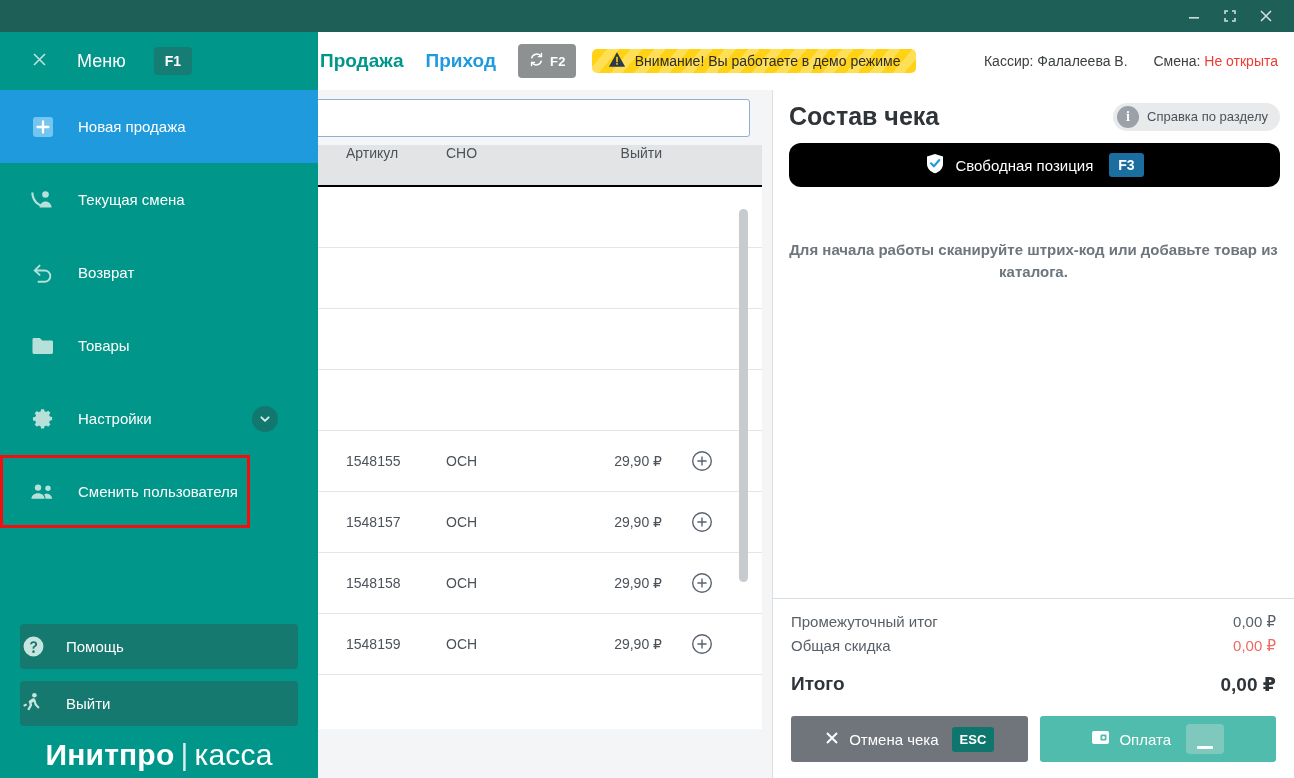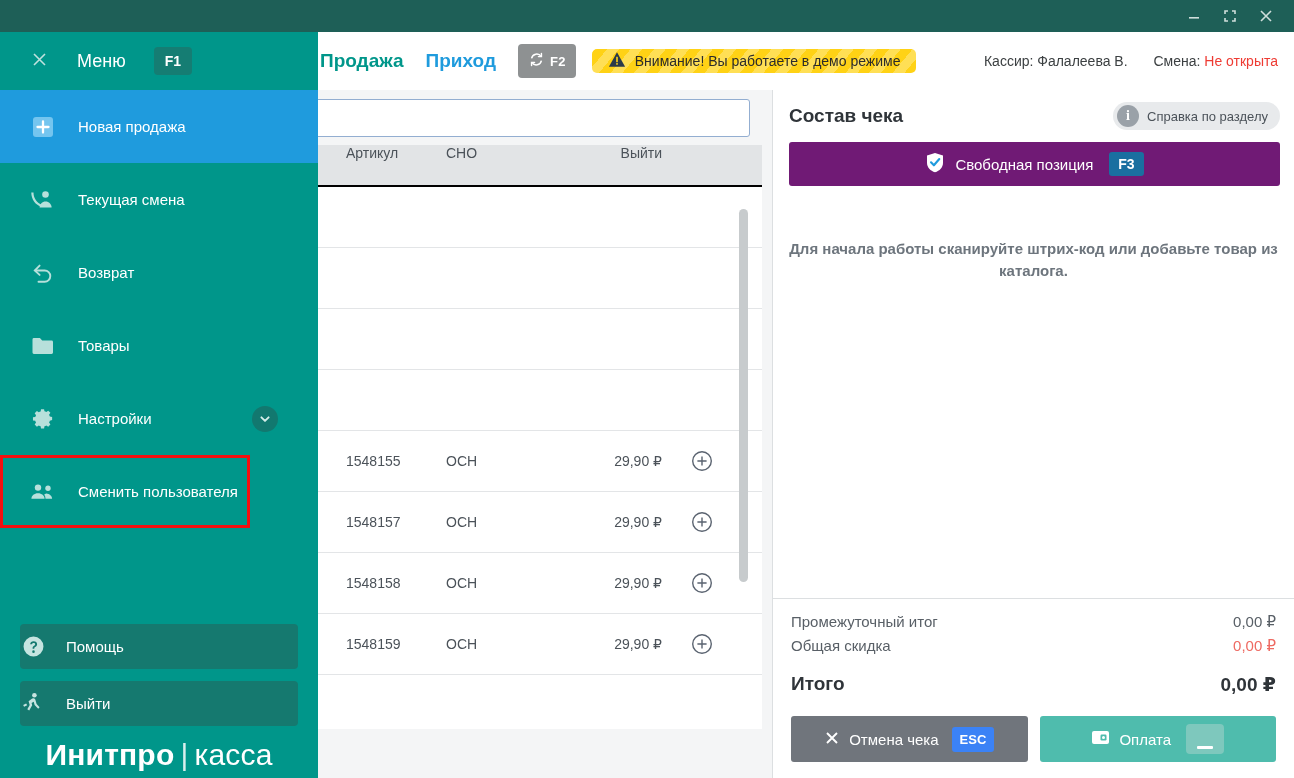--- a/index.html
+++ b/index.html
@@ -91,33 +91,33 @@
 
   
   .rightpane {
     position: absolute; left: 772px; top: 58px; width: 522px; height: 688px;
     background: #fff; border-left: 1px solid #dcdfe1;
     display: flex; flex-direction: column;
   }
   .rp-head {
     display: flex; align-items: center; padding: 12px 14px 4px 16px;
   }
-  .rp-title { font-size: 19px; font-weight: bold; color: #2f3439; }
+  .rp-title { font-size: 25px; font-weight: bold; color: #2f3439; }
   .helppill {
     margin-left: auto; display: flex; align-items: center; gap: 8px;
     background: #e8eaec; border-radius: 18px; height: 28px; padding: 0 12px 0 4px;
     font-size: 13px; color: #4b5259;
   }
   .iico {
     width: 22px; height: 22px; border-radius: 50%; background: #9aa1a8; color: #fff;
     display: flex; align-items: center; justify-content: center;
     font-size: 14px; font-weight: bold; font-family: "Liberation Serif", serif;
   }
   .freepos {
-    margin: 8px 14px 0 16px; height: 44px; background: #701a75; border-radius: 3px;
+    margin: 8px 14px 0 16px; height: 44px; background: #000000; border-radius: 12px;
     display: flex; align-items: center; justify-content: center; gap: 10px; color: #fff;
     font-size: 15px;
   }
   .freepos .kbd {
     background: #1a6fa0; border-radius: 3px; padding: 4px 9px;
     font-size: 14px; font-weight: bold; margin-left: 6px;
   }
   .emptymsg {
     flex: 1; display: flex; align-items: flex-start; justify-content: center;
     padding-top: 52px; text-align: center; font-size: 15px; font-weight: bold;
@@ -125,21 +125,21 @@
   }
   .totals { border-top: 1px solid #dcdfe1; padding: 14px 18px 0 18px; }
   .trow { display: flex; justify-content: space-between; font-size: 15px; color: #585f66; margin-bottom: 6px; }
   .trow.discount .tval { color: #ee6a62; }
   .trow.grand { font-size: 19px; font-weight: bold; color: #2f3439; margin-top: 18px; }
   .actions { display: flex; gap: 12px; padding: 14px 18px 16px 18px; }
   .btn-cancel {
     flex: 1; height: 46px; background: #70757c; border-radius: 3px; color: #fff;
     display: flex; align-items: center; justify-content: center; gap: 9px; font-size: 15px;
   }
-  .btn-cancel .kbd { background: #3b82f6; border-radius: 3px; padding: 5px 8px; font-size: 13px; font-weight: bold; margin-left: 4px; }
+  .btn-cancel .kbd { background: #0f766e; border-radius: 3px; padding: 5px 8px; font-size: 13px; font-weight: bold; margin-left: 4px; }
   .btn-pay {
     flex: 1; height: 46px; background: #4fbcad; border-radius: 3px; color: #fff;
     display: flex; align-items: center; justify-content: center; gap: 9px; font-size: 15px;
   }
   .btn-pay .kbd {
     background: #7ec8bd; border-radius: 4px; width: 38px; height: 30px; margin-left: 6px;
     display: flex; align-items: flex-end; justify-content: center; padding-bottom: 5px;
   }
   .kbd-underscore { display: block; width: 16px; height: 3px; background: #fff; border-radius: 1px; }
 

